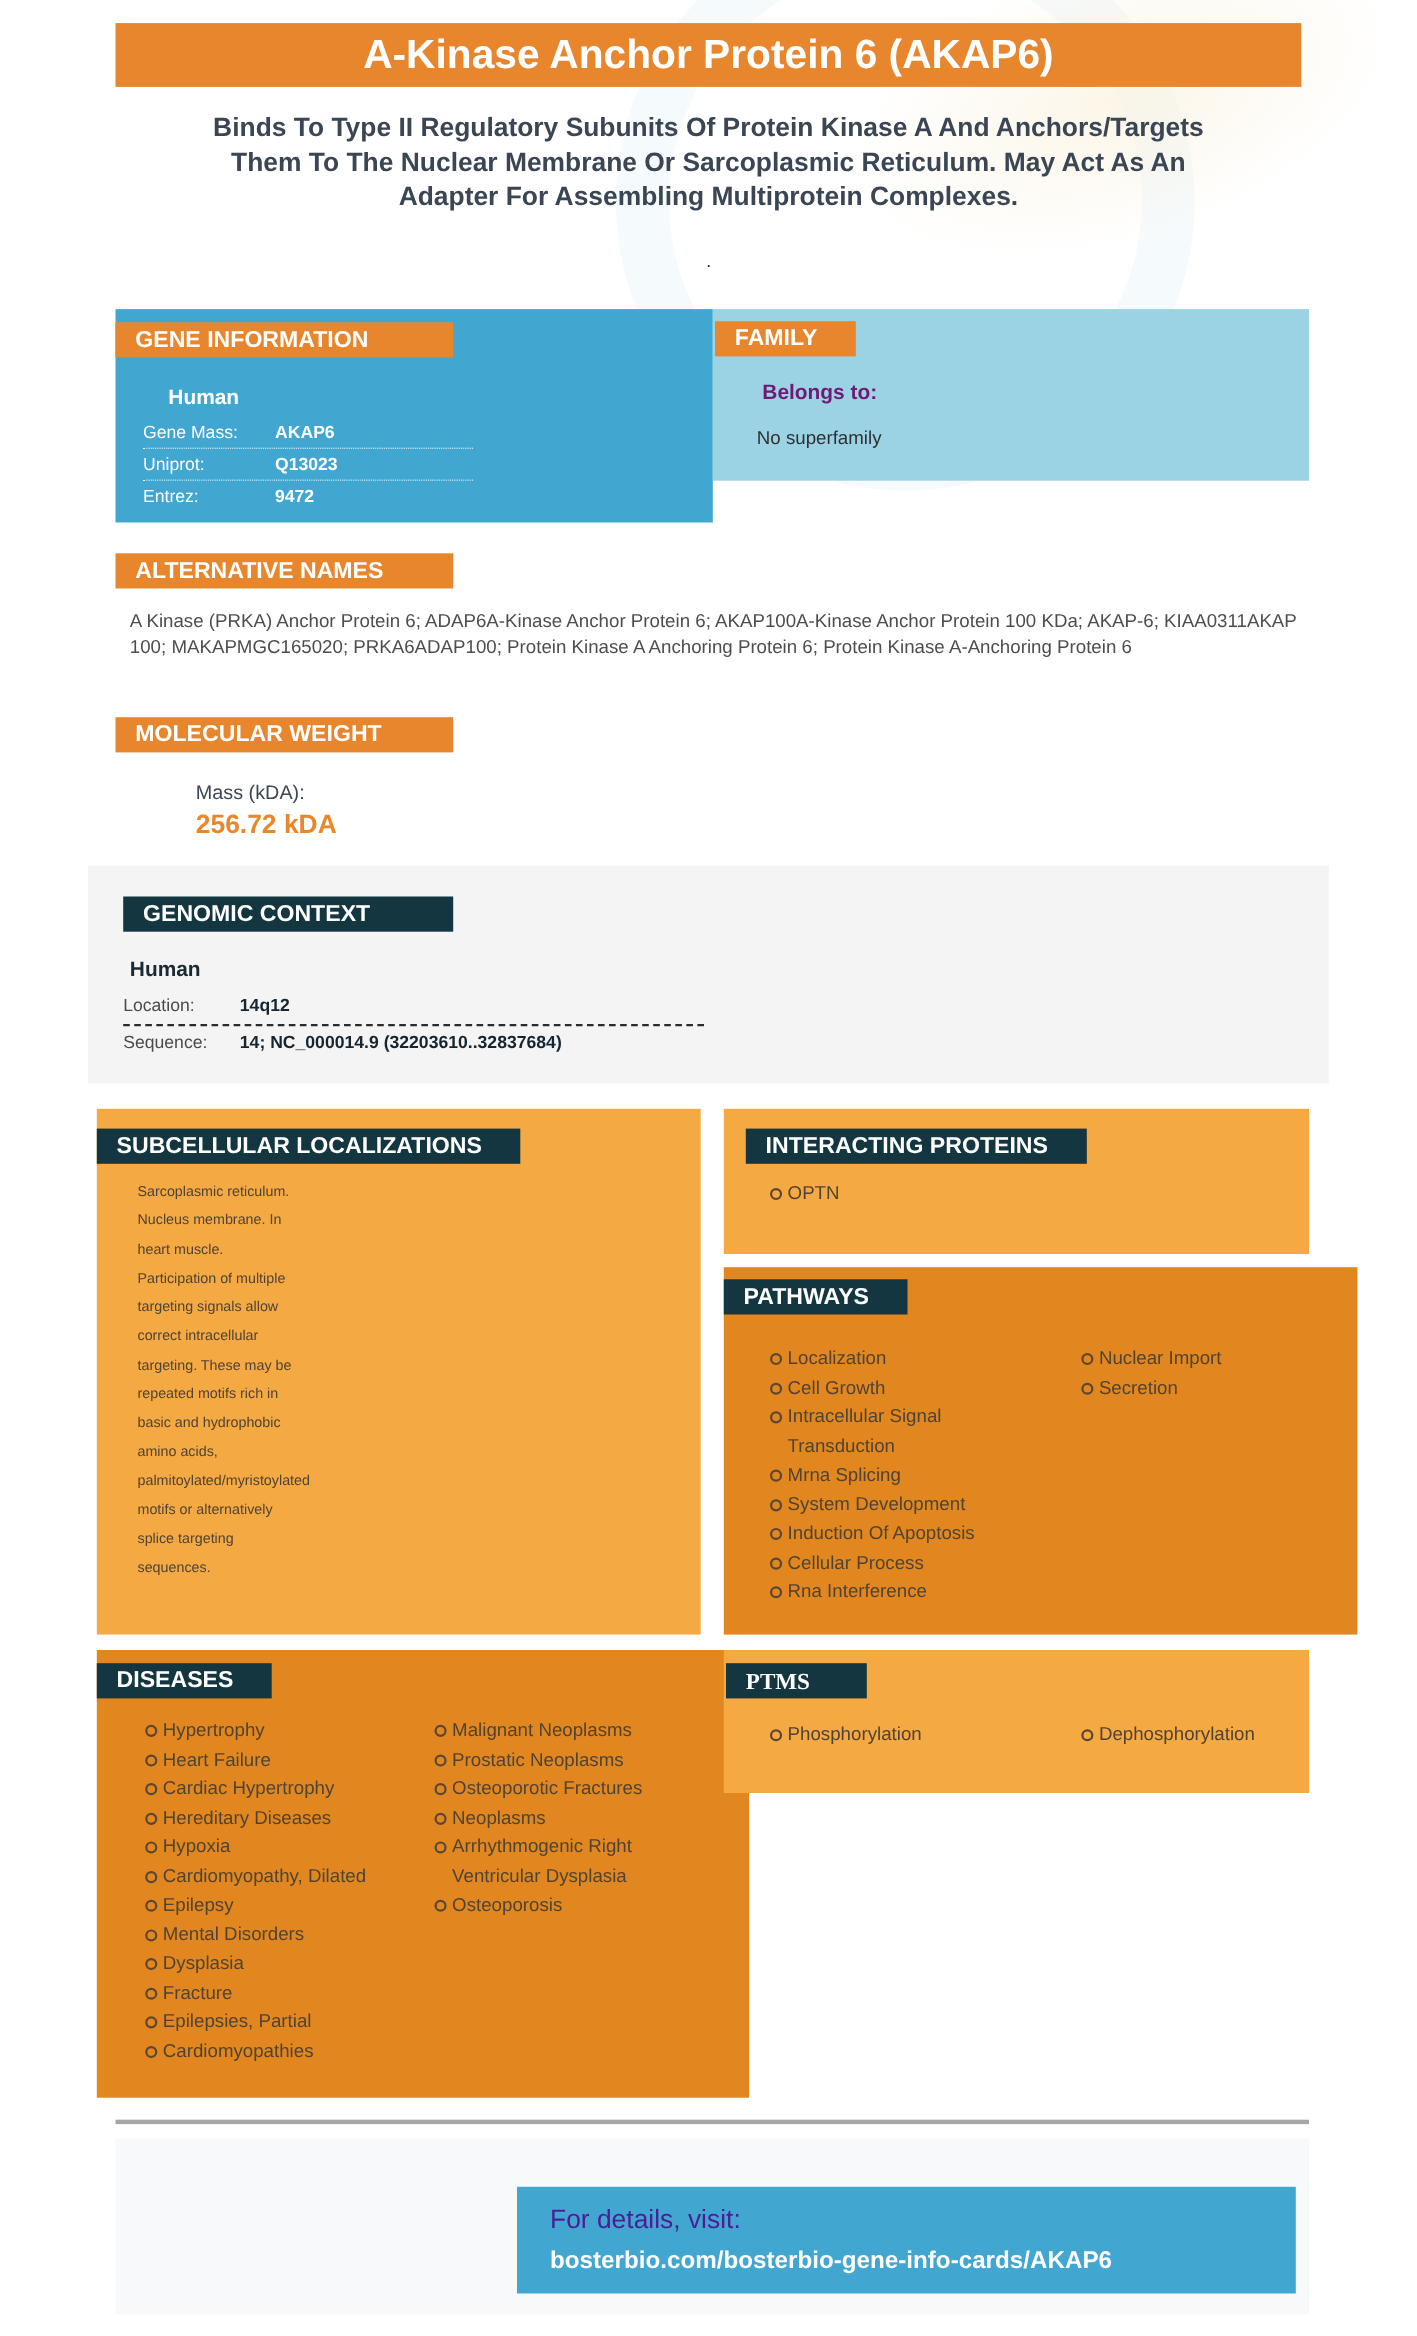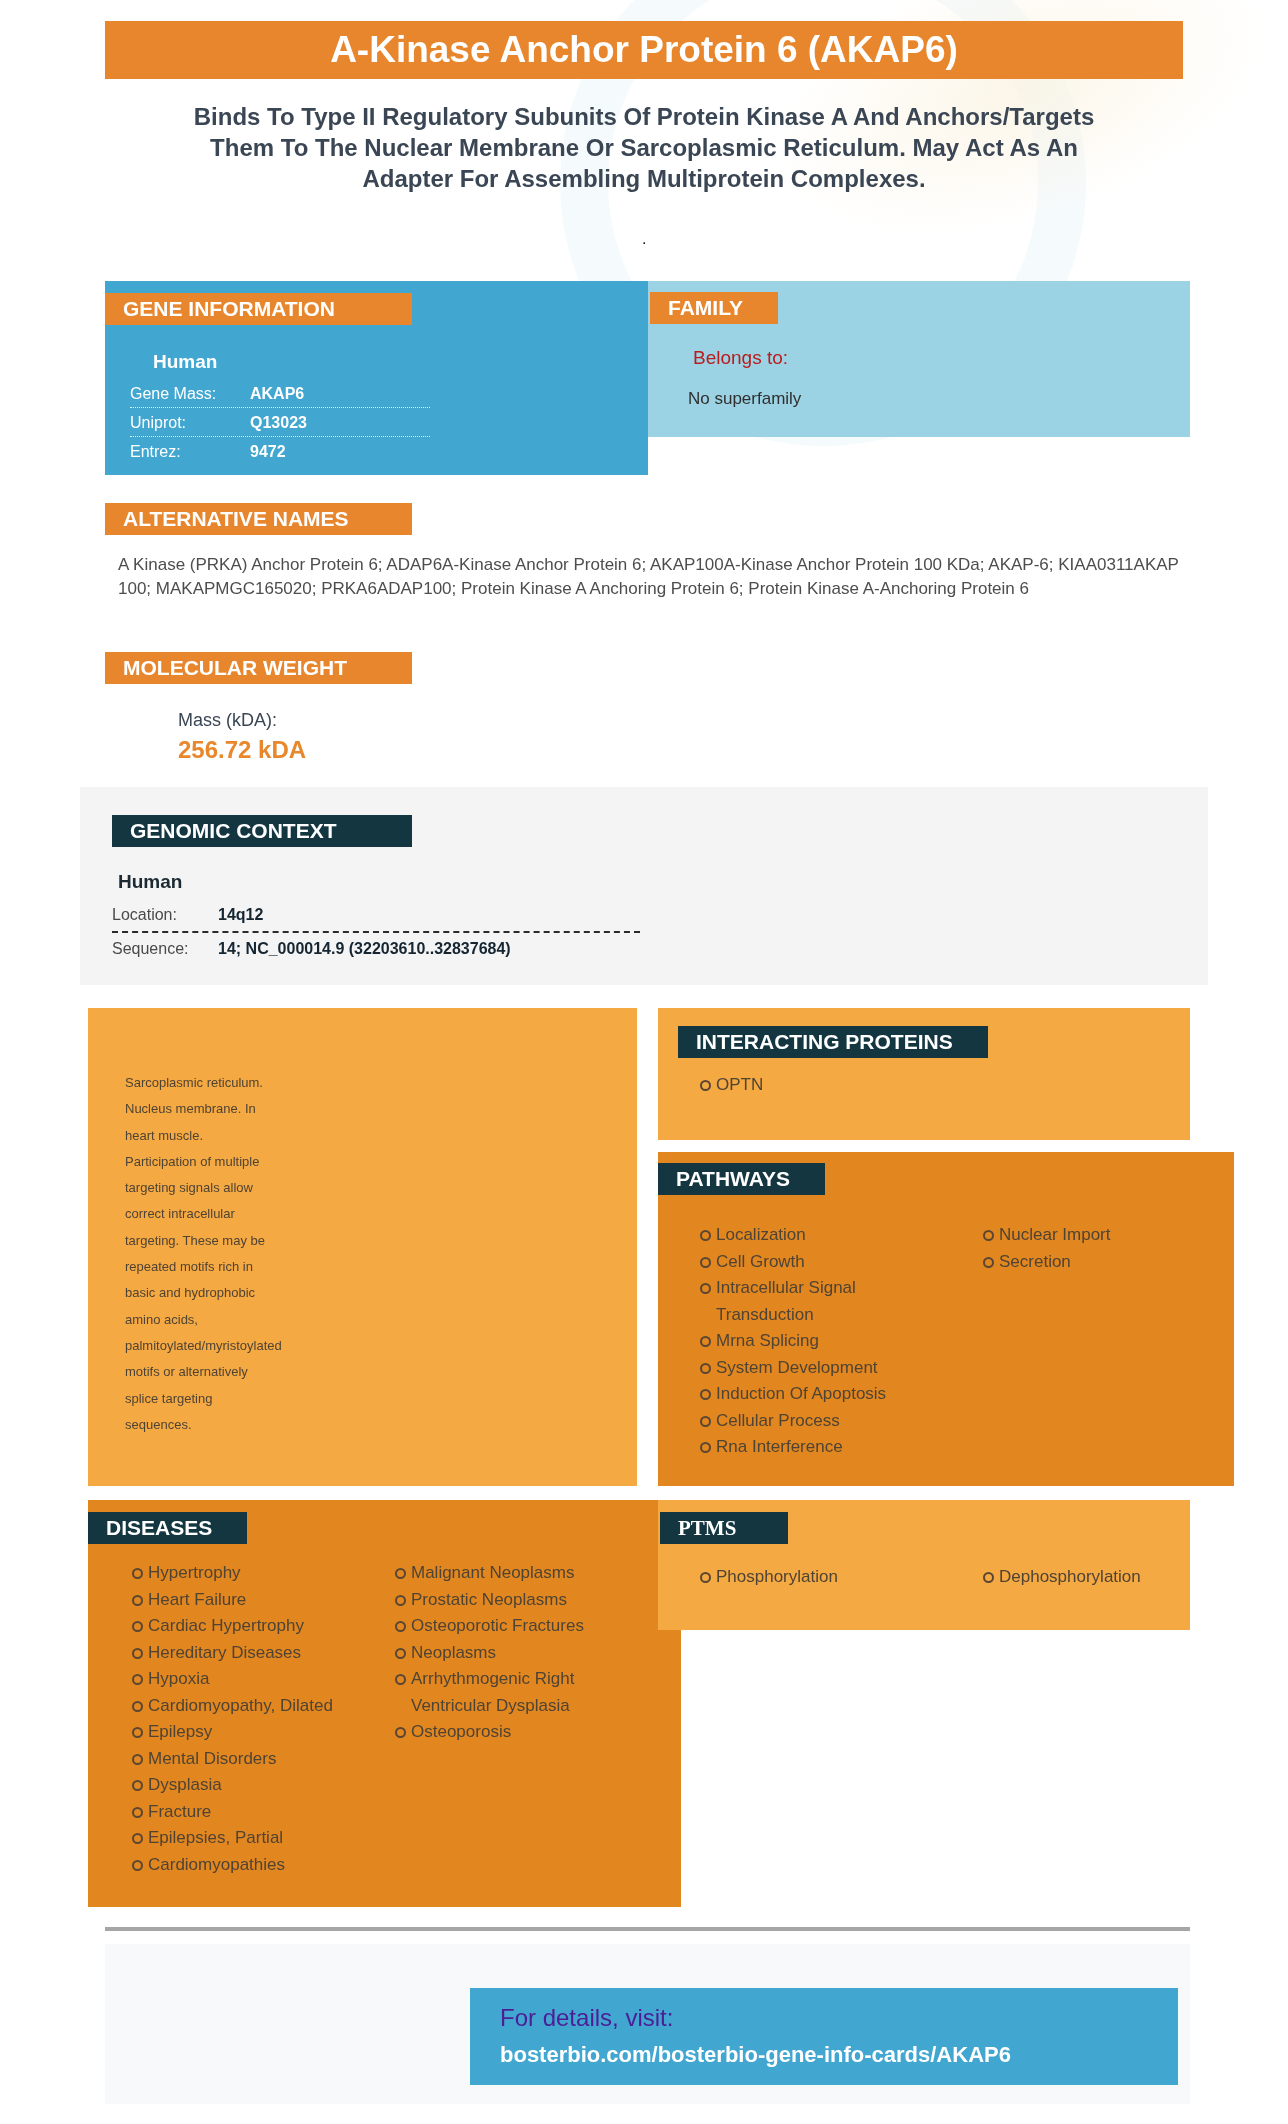--- a/index.html
+++ b/index.html
@@ -36,21 +36,21 @@
   #gene-human{position:absolute;left:48px;top:70px;color:#fff;font-size:19px;font-weight:bold;}
   #gene-table{position:absolute;left:25px;top:98px;width:300px;}
   .grow{display:flex;padding:6px 0 4px 0;color:#fff;font-size:16px;width:300px;}
   .grow .gl{width:120px;}
   .grow .gv{font-weight:bold;}
   .grow.sep{border-bottom:1px dotted rgba(255,255,255,.9);}
 
   
   #family-panel{left:648px;top:281px;width:542px;height:156px;background:#9CD3E4;}
   #family-panel .band{position:absolute;left:2px;top:11px;}
-  #family-belongs{position:absolute;left:45px;top:66px;color:#b91c1c;font-size:19px;font-weight:normal;}
+  #family-belongs{position:absolute;left:45px;top:66px;color:#701a75;font-size:19px;font-weight:bold;}
   #family-value{position:absolute;left:40px;top:108px;color:#2F2F2F;font-size:17px;}
 
   
   #alt-band{left:105px;top:503px;}
   #alt-text{left:118px;top:553px;width:1065px;color:#4D4D4D;font-size:17px;line-height:23.5px;}
 
   
   #mw-band{left:105px;top:652px;}
   #mass-label{left:178px;top:710px;color:#3A4654;font-size:18px;}
   #mass-value{left:178px;top:736px;color:#E8872B;font-size:24px;font-weight:bold;}
@@ -161,20 +161,21 @@
       </div>
       <div id="gc-dash"></div>
       <div class="gcrow">
         <span class="gcl">Sequence:</span>
         <span class="gcv">14; NC_000014.9 (32203610..32837684)</span>
       </div>
     </div>
   </div>
 
   <div id="subcell-panel" class="layer panel-light">
+    <span class="band band-dark">SUBCELLULAR LOCALIZATIONS</span>
     <div id="subcell-text">Sarcoplasmic reticulum.
 Nucleus membrane. In
 heart muscle.
 Participation of multiple
 targeting signals allow
 correct intracellular
 targeting. These may be
 repeated motifs rich in
 basic and hydrophobic
 amino acids,

